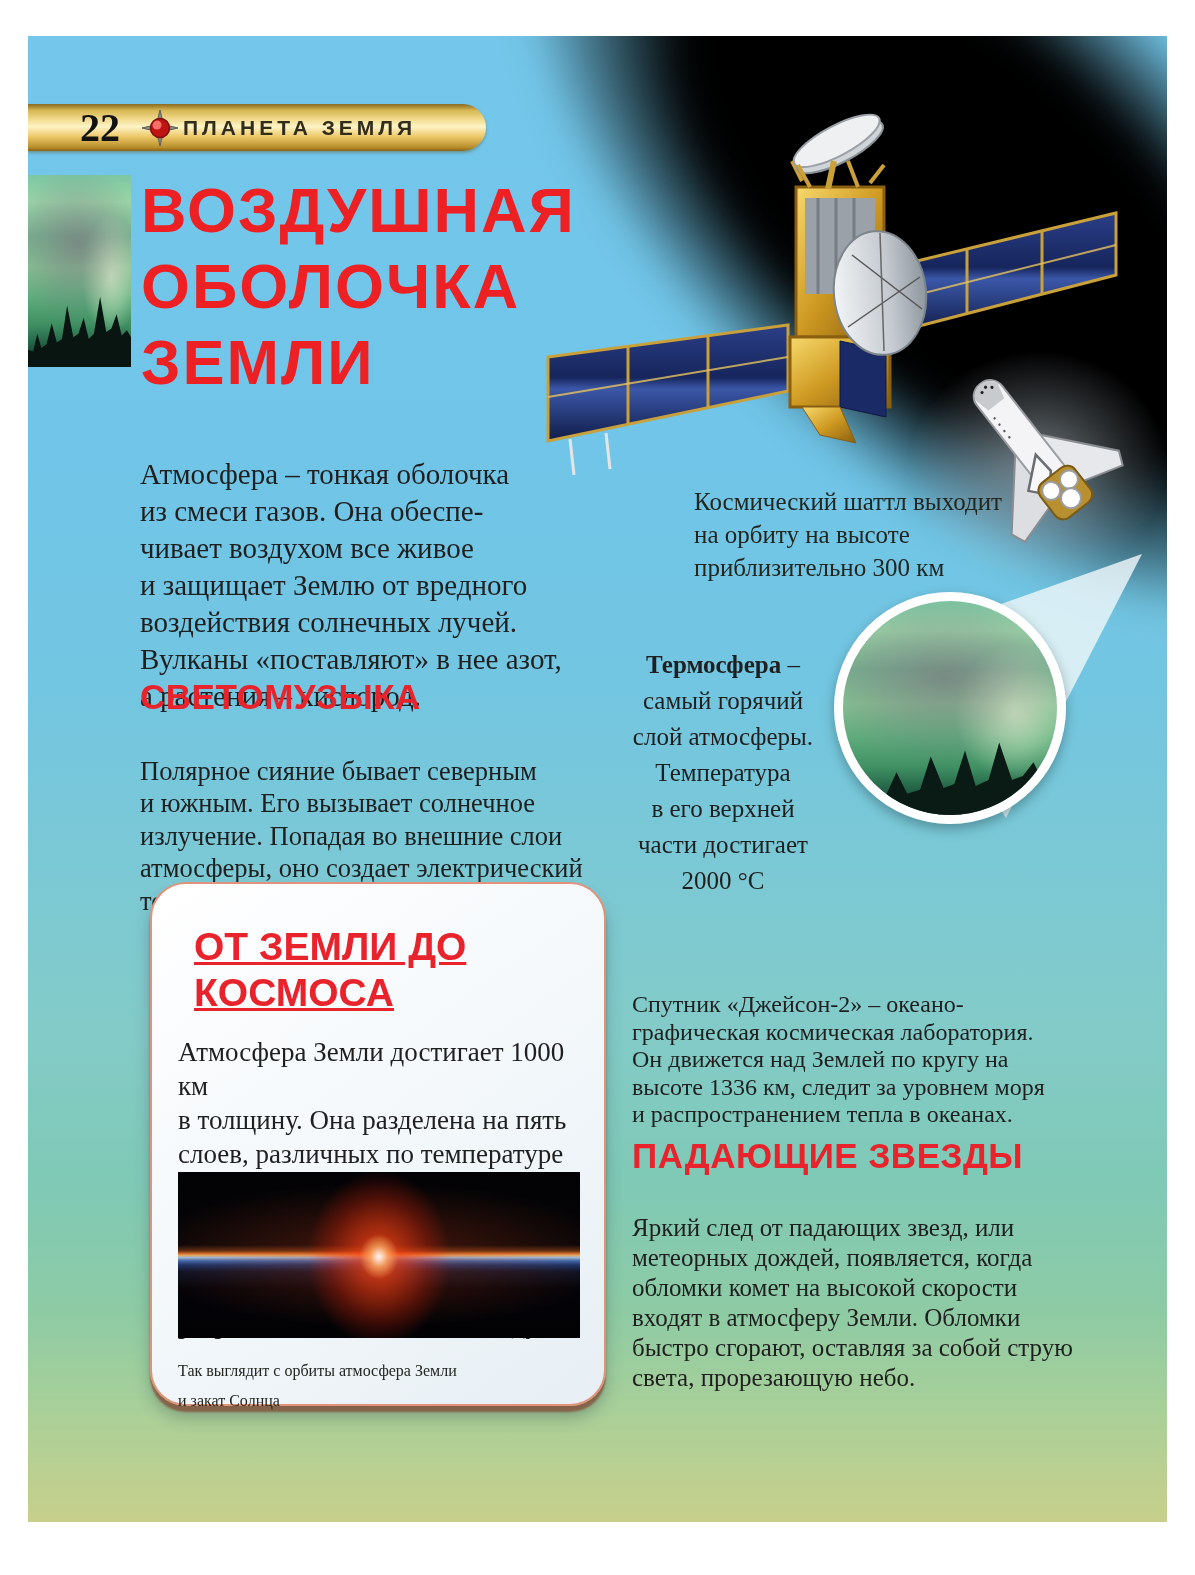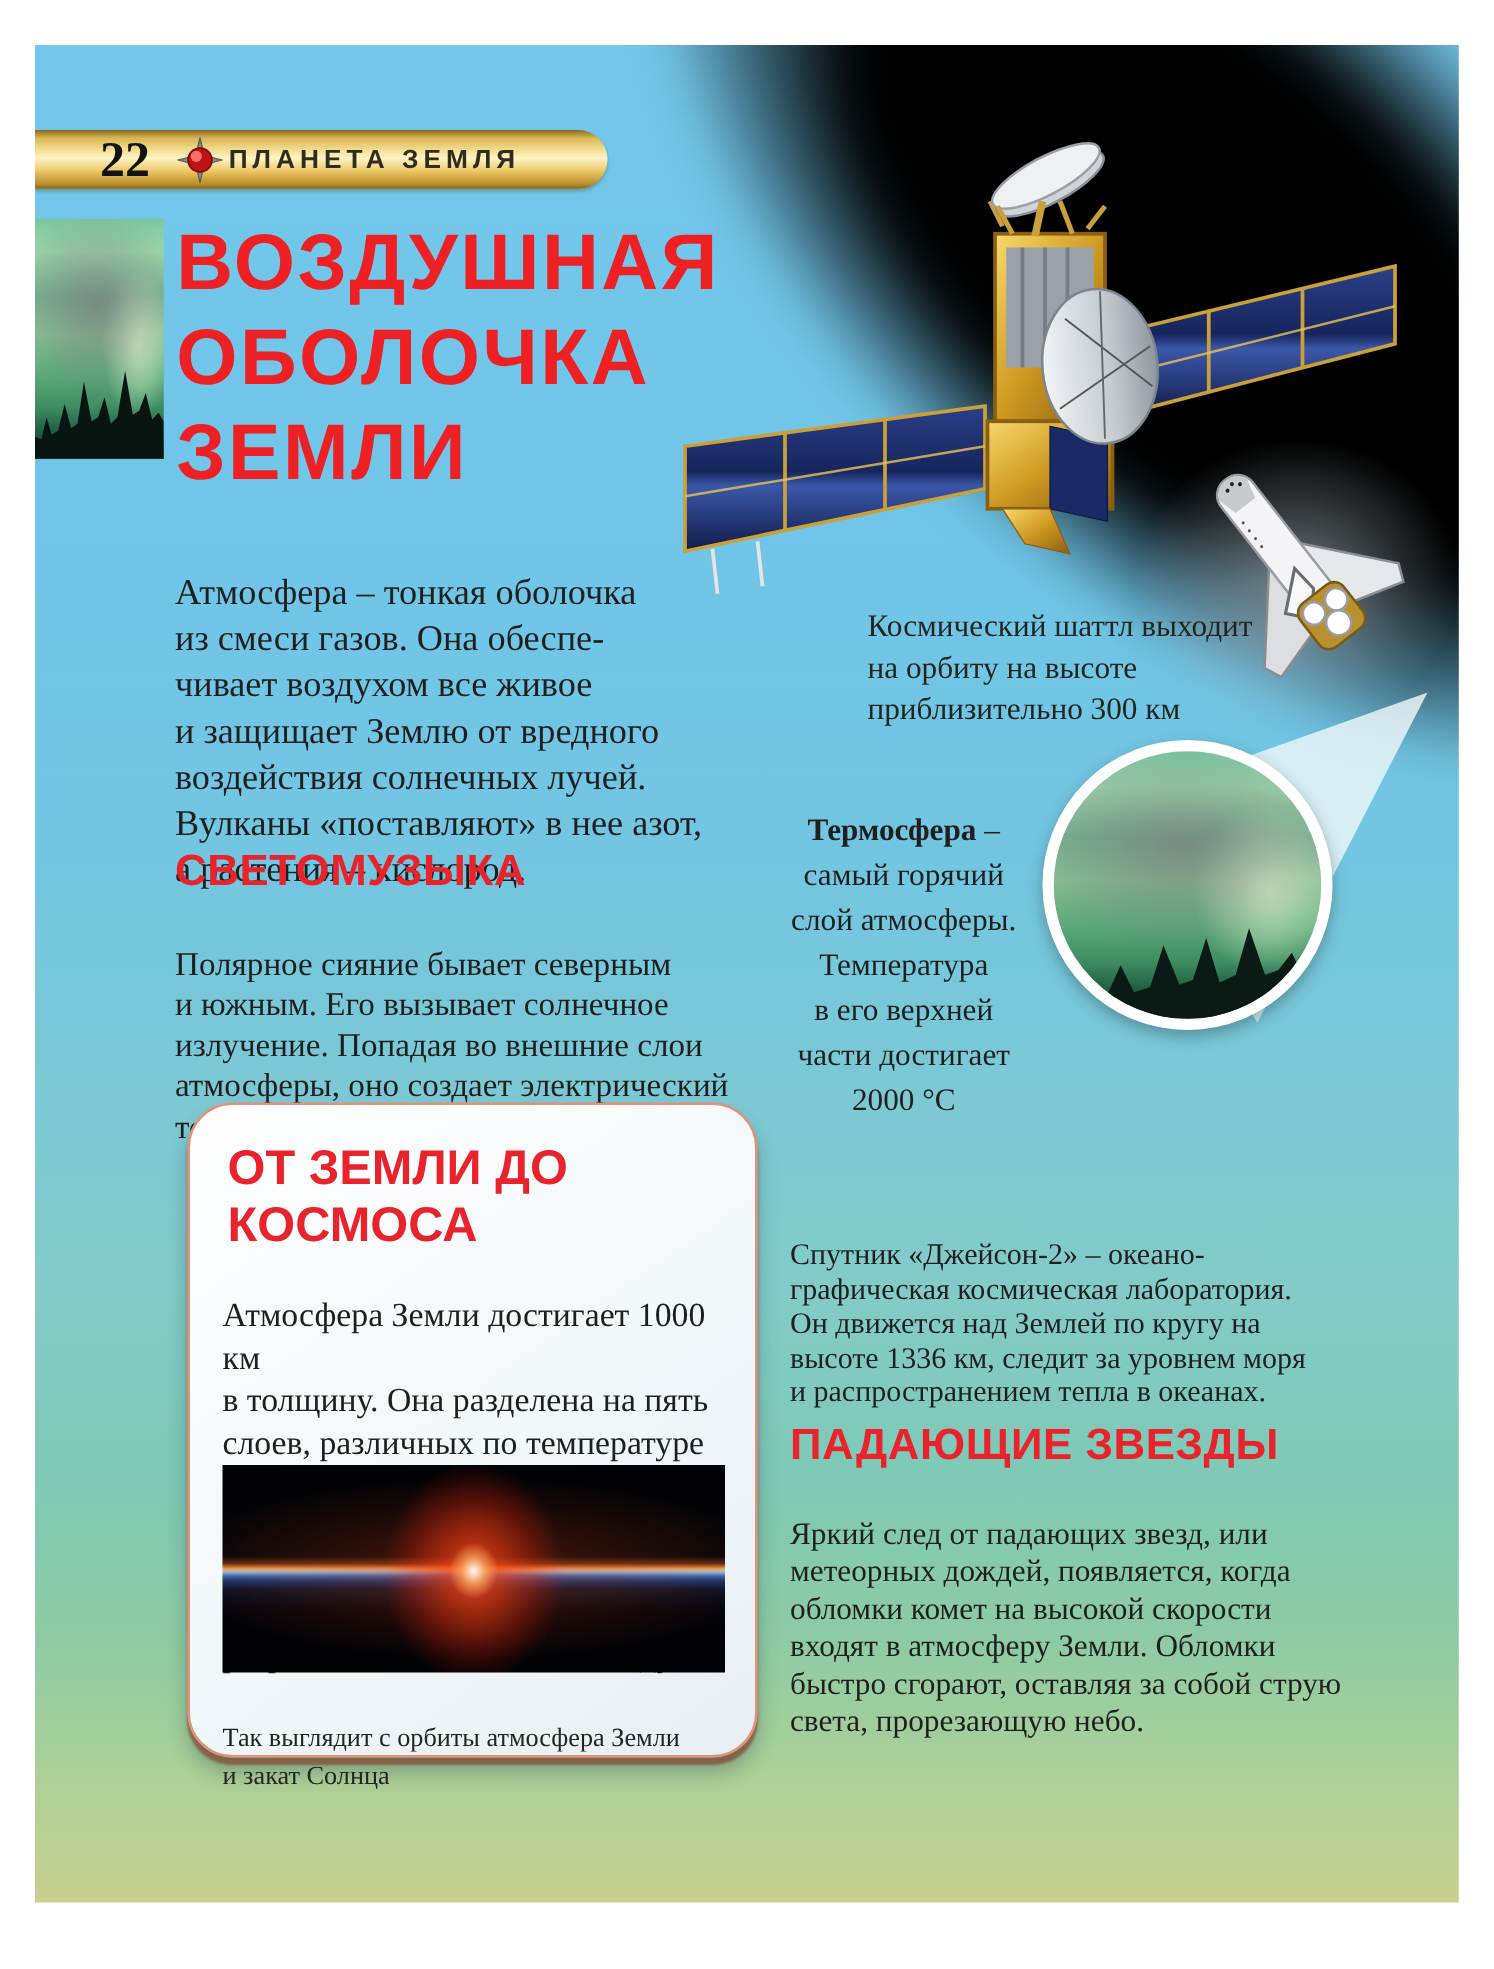--- a/index.html
+++ b/index.html
@@ -75,33 +75,33 @@
   .sec-body{position:absolute;z-index:4;}
   .svet-h{left:112px;top:640px;}
   .svet-b{left:112px;top:692px;width:505px;font-size:26.5px;line-height:32.5px;}
 
   .info-box{
     position:absolute;left:122px;top:846px;width:452px;height:520px;z-index:4;
     background:linear-gradient(145deg,#ffffff 0%,#f2f7fa 55%,#e7eff4 100%);
     border:2px solid #e0937a;border-radius:36px;
     box-shadow:0 6px 2px rgba(130,30,15,.5), 0 12px 16px rgba(40,60,70,.3);
   }
-  .box-h{position:absolute;left:26px;top:24px;margin:4px;color:#e8232b;font:800 39px/46px "Liberation Sans",sans-serif;white-space:pre-line;}
+  .box-h{position:absolute;left:26px;top:24px;margin:16px;color:#e8232b;font:800 39px/46px "Liberation Sans",sans-serif;white-space:pre-line;text-decoration:underline;}
   .box-b{position:absolute;left:26px;top:124px;width:404px;font-size:27px;line-height:34px;}
   .box-photo{
     position:absolute;left:26px;top:288px;width:402px;height:166px;overflow:hidden;
     background:
       radial-gradient(26px 30px at 50% 51%, rgba(255,255,255,.95), rgba(255,200,120,.6) 35%, rgba(255,60,20,0) 75%),
       radial-gradient(90px 110px at 50% 52%, rgba(255,70,20,.85), rgba(255,40,10,.25) 55%, rgba(255,40,10,0) 80%),
       radial-gradient(300px 90px at 50% 50%, rgba(200,60,20,.35), rgba(200,60,20,0) 80%),
       linear-gradient(180deg, #020205 0%, #050507 44%,
         #5a2e12 47.5%, #c86a28 49%, #e8b066 50.2%, #9fc0e0 51.5%,
         #3a6ab0 53.5%, #16336a 56%, #091226 60%, #030308 70%, #020204 100%);
   }
-  .box-caption{position:absolute;left:26px;top:470px;width:404px;font-size:21px;line-height:30px;color:#23261f;}
+  .box-caption{position:absolute;left:26px;top:456px;width:404px;font-size:16px;line-height:30px;color:#23261f;}
 
   .ocean-h{left:604px;top:841px;font-size:37px;line-height:45px;}
   .ocean-b{left:604px;top:931px;width:478px;font-size:24px;line-height:27.5px;}
   .stars-h{left:604px;top:1099px;font-size:37px;}
   .stars-b{left:604px;top:1152px;width:490px;font-size:25px;line-height:30px;}
 </style>
 </head>
 <body>
 
 <div class="page">

